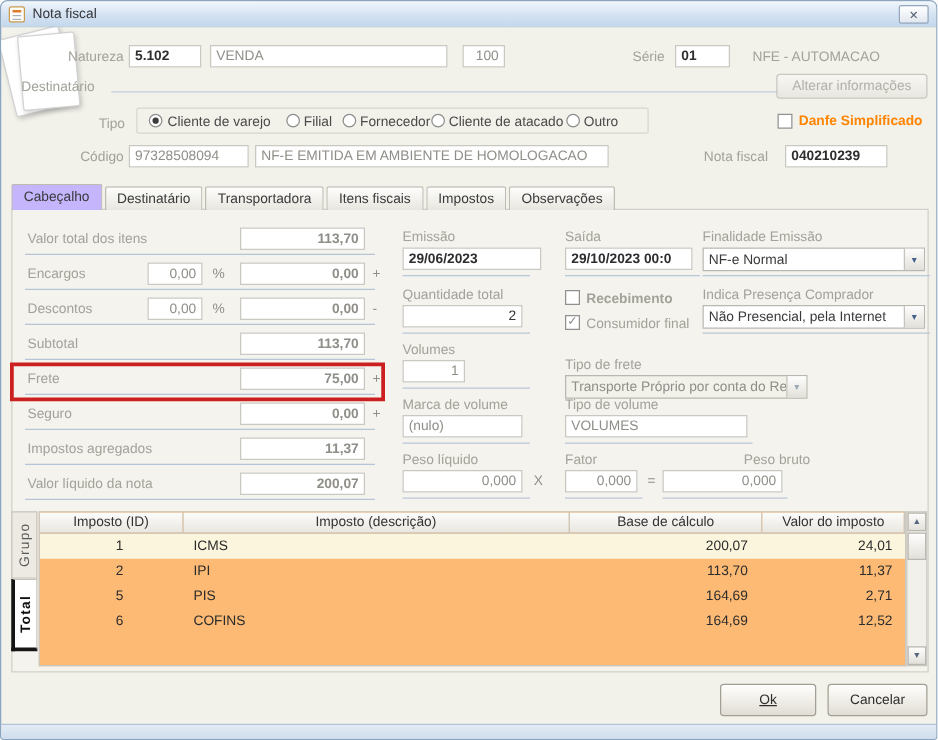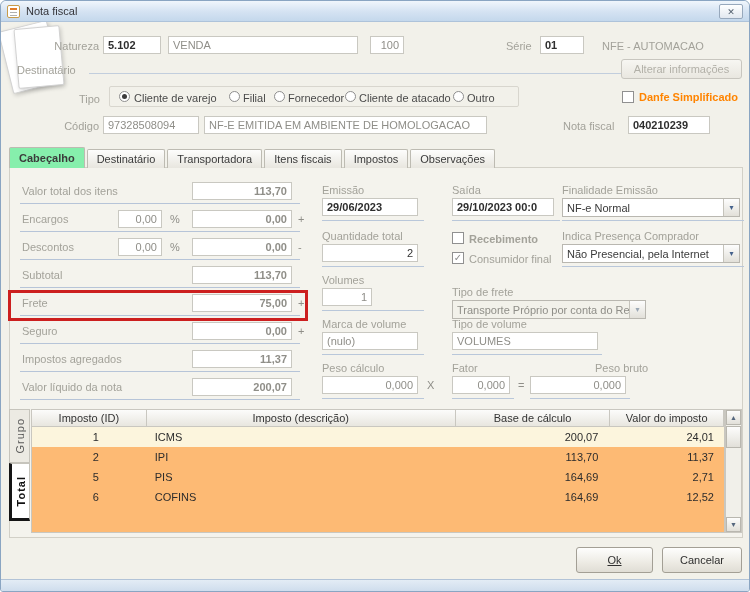--- a/index.html
+++ b/index.html
@@ -43,21 +43,21 @@
   .dd.dis .txt{color:#8f8e88;}
   .dd.dis .btn{color:#9aa7b5;}
   .grpbox{position:absolute;border:1px solid #d8d6ce;border-radius:2px;z-index:1;}
   .pushbtn{position:absolute;background:linear-gradient(#fefefd,#edebe4 60%,#e0ddd5);
       border:1px solid #a39f95;border-radius:3px;display:flex;align-items:center;justify-content:center;color:#2f2f2f;z-index:2;}
   .pushbtn.dis{border-color:#c8c6bf;color:#b2b0a8;background:linear-gradient(#f7f6f2,#e9e7e0);}
   
   .tabbar{position:absolute;left:8px;top:146px;height:21px;display:flex;align-items:flex-end;z-index:4;}
   .tab{height:19px;line-height:18px;padding:0 9px;background:linear-gradient(#fdfdfc,#e8e6df);
       border:1px solid #bdbbb2;border-bottom:none;border-radius:2px 2px 0 0;margin-right:2px;color:#3a3a3a;white-space:nowrap;}
-  .tab.active{height:21px;line-height:20px;background:#86efac;font-weight:bold;}
+  .tab.active{height:21px;line-height:20px;background:#c4b5fd;font-weight:normal;}
   .tab.dis{color:#9c9a92;background:#eeece5;border-color:#ccc9c1;margin-left:4px;}
   .panel{position:absolute;left:8px;top:166px;width:734px;height:371px;background:#f4f3ed;border:1px solid #d2d0c7;z-index:2;}
   .vrow{position:absolute;left:10px;width:280px;height:22px;border-bottom:1px solid #b6c4d8;}
   .vrow .rl{position:absolute;left:2px;top:3px;color:#a3a29a;white-space:nowrap;}
   .vrow .fld{top:0;}
   .redbox{position:absolute;left:-2px;top:122px;width:300px;height:31px;border:3px solid #cc1f1f;z-index:5;}
   
   .tbl{position:absolute;left:30px;top:408px;width:694px;height:124px;background:#fdba74;border:1px solid #c9c7c0;z-index:2;overflow:hidden;}
   .thead{display:flex;height:17px;}
   .th{background:linear-gradient(#fcfcfb,#e8e6df);border-right:1px solid #c9c7c0;border-bottom:1px solid #c9c7c0;
@@ -180,32 +180,32 @@
     <div class="vrow" style="top:182px;">
       <span class="rl">Impostos agregados</span>
       <div class="fld num gray" style="left:172px;width:100px;">11,37</div>
     </div>
     <div class="vrow" style="top:210px;">
       <span class="rl">Valor líquido da nota</span>
       <div class="fld num gray" style="left:172px;width:100px;">200,07</div>
     </div>
 
     <span class="lbl" style="left:312px;top:16px;">Emissão</span>
-    <div class="fld b" style="left:312px;top:30px;width:96px;">29/06/2023</div>
+    <div class="fld b" style="left:312px;top:30px;width:111px;">29/06/2023</div>
     <div class="hline" style="left:312px;top:52px;width:102px;"></div>
     <span class="lbl" style="left:312px;top:62px;">Quantidade total</span>
     <div class="fld num" style="left:312px;top:76px;width:96px;">2</div>
     <div class="hline" style="left:312px;top:98px;width:102px;"></div>
     <span class="lbl" style="left:312px;top:106px;">Volumes</span>
     <div class="fld num gray2" style="left:312px;top:120px;width:50px;">1</div>
     <div class="hline" style="left:312px;top:142px;width:102px;"></div>
     <span class="lbl" style="left:312px;top:150px;">Marca de volume</span>
     <div class="fld gray2" style="left:312px;top:164px;width:96px;">(nulo)</div>
     <div class="hline" style="left:312px;top:186px;width:102px;"></div>
-    <span class="lbl" style="left:312px;top:194px;">Peso cálculo</span>
+    <span class="lbl" style="left:312px;top:194px;">Peso líquido</span>
     <div class="fld num gray2" style="left:312px;top:208px;width:96px;">0,000</div>
     <div class="hline" style="left:312px;top:230px;width:102px;"></div>
     <span class="op" style="left:417px;top:211px;">X</span>
 
     <span class="lbl" style="left:442px;top:16px;">Saída</span>
     <div class="fld b" style="left:442px;top:30px;width:102px;">29/10/2023 00:0</div>
     <div class="hline" style="left:442px;top:52px;width:108px;"></div>
     <span class="cb" style="left:442px;top:64px;"></span>
     <span class="lbl" style="left:459px;top:65px;font-weight:bold;">Recebimento</span>
     <span class="cb" style="left:442px;top:84px;">✓</span>

